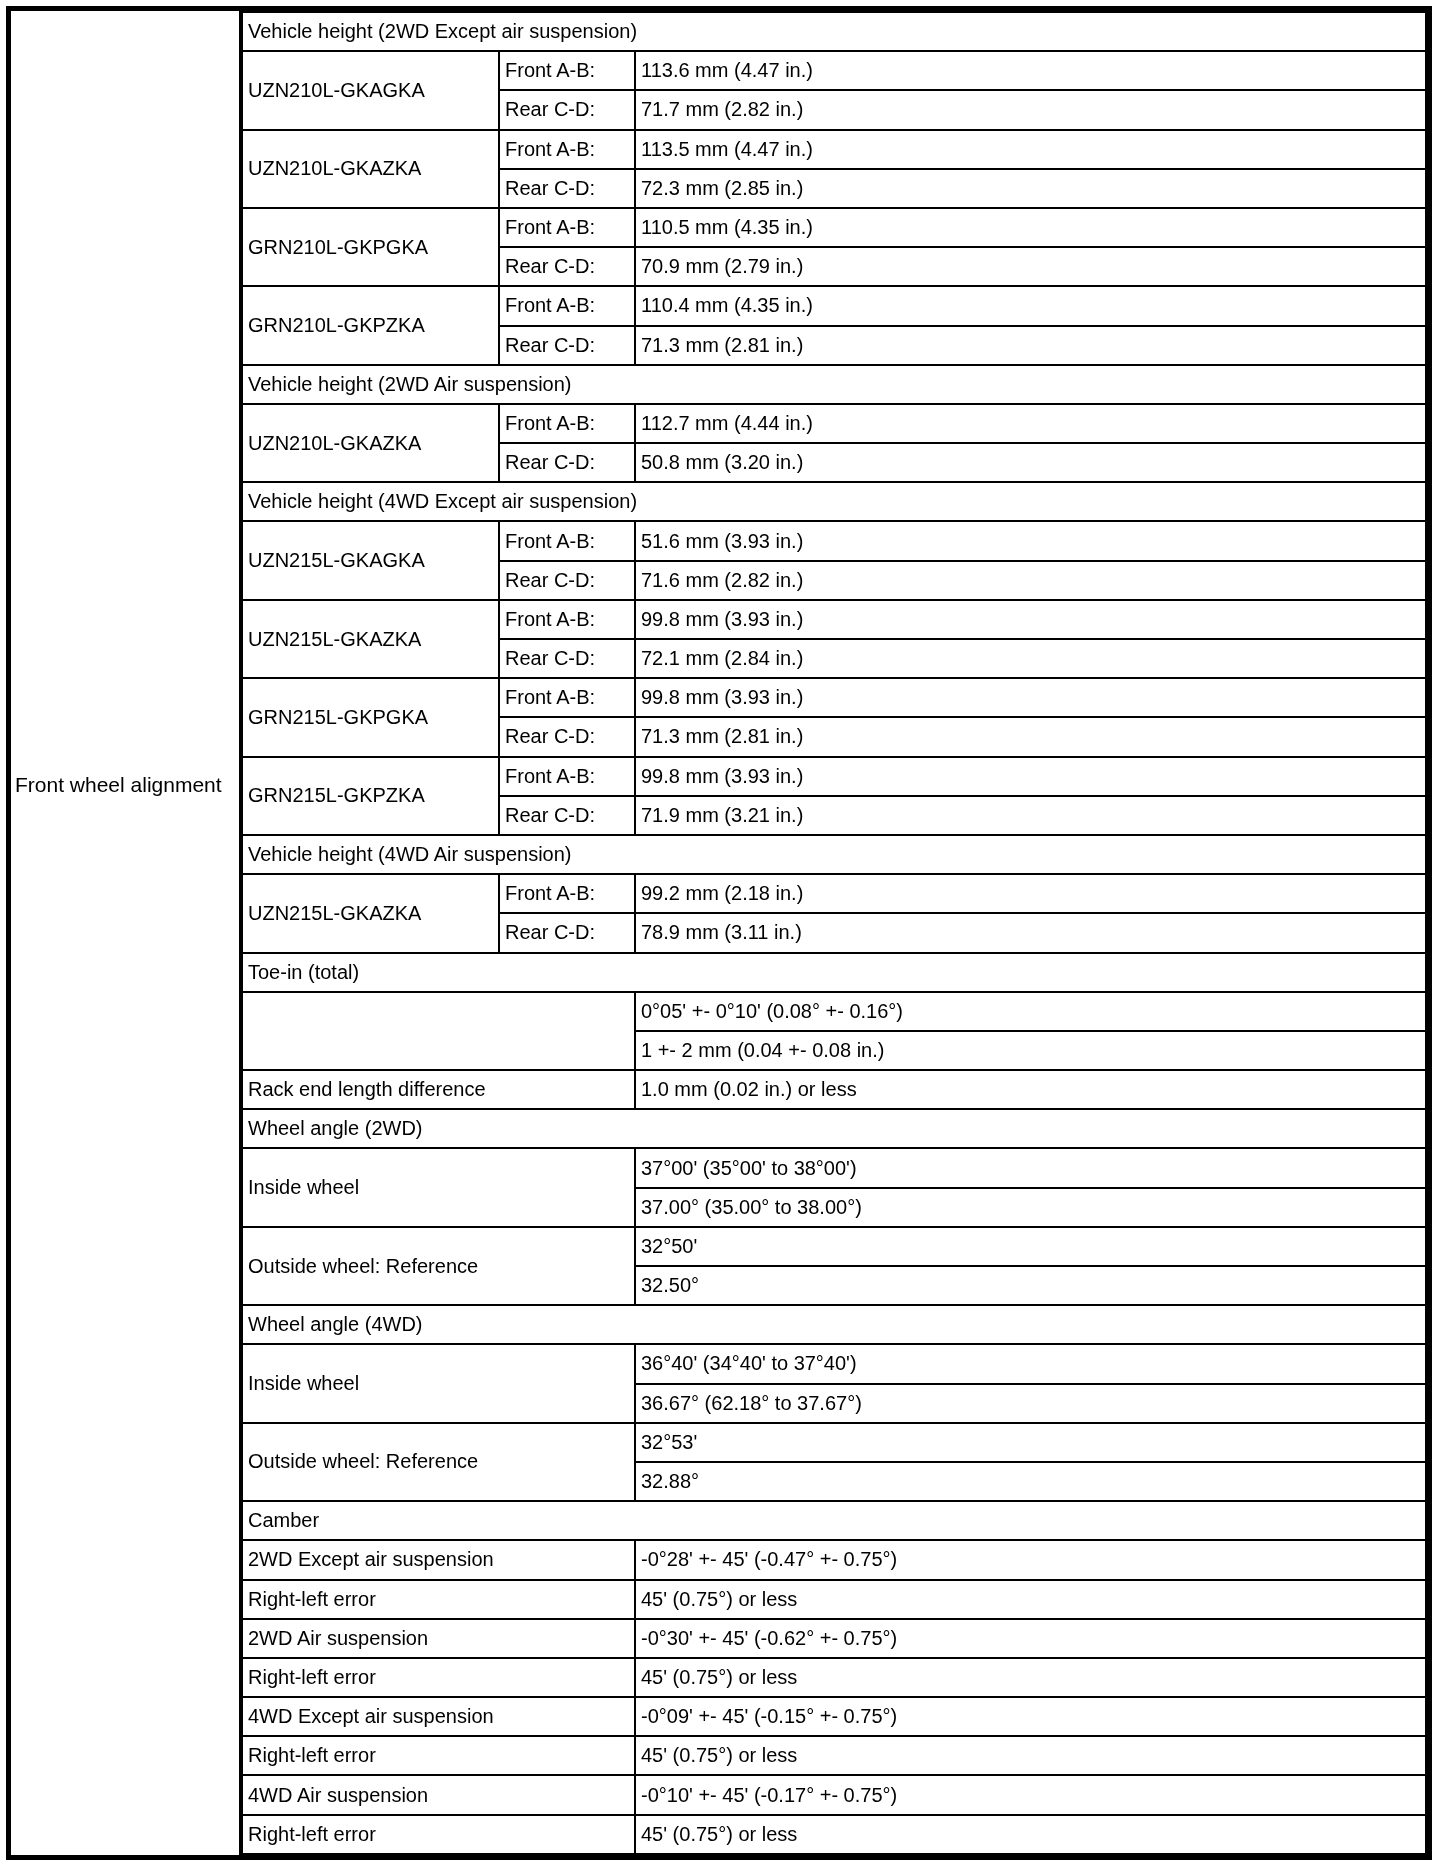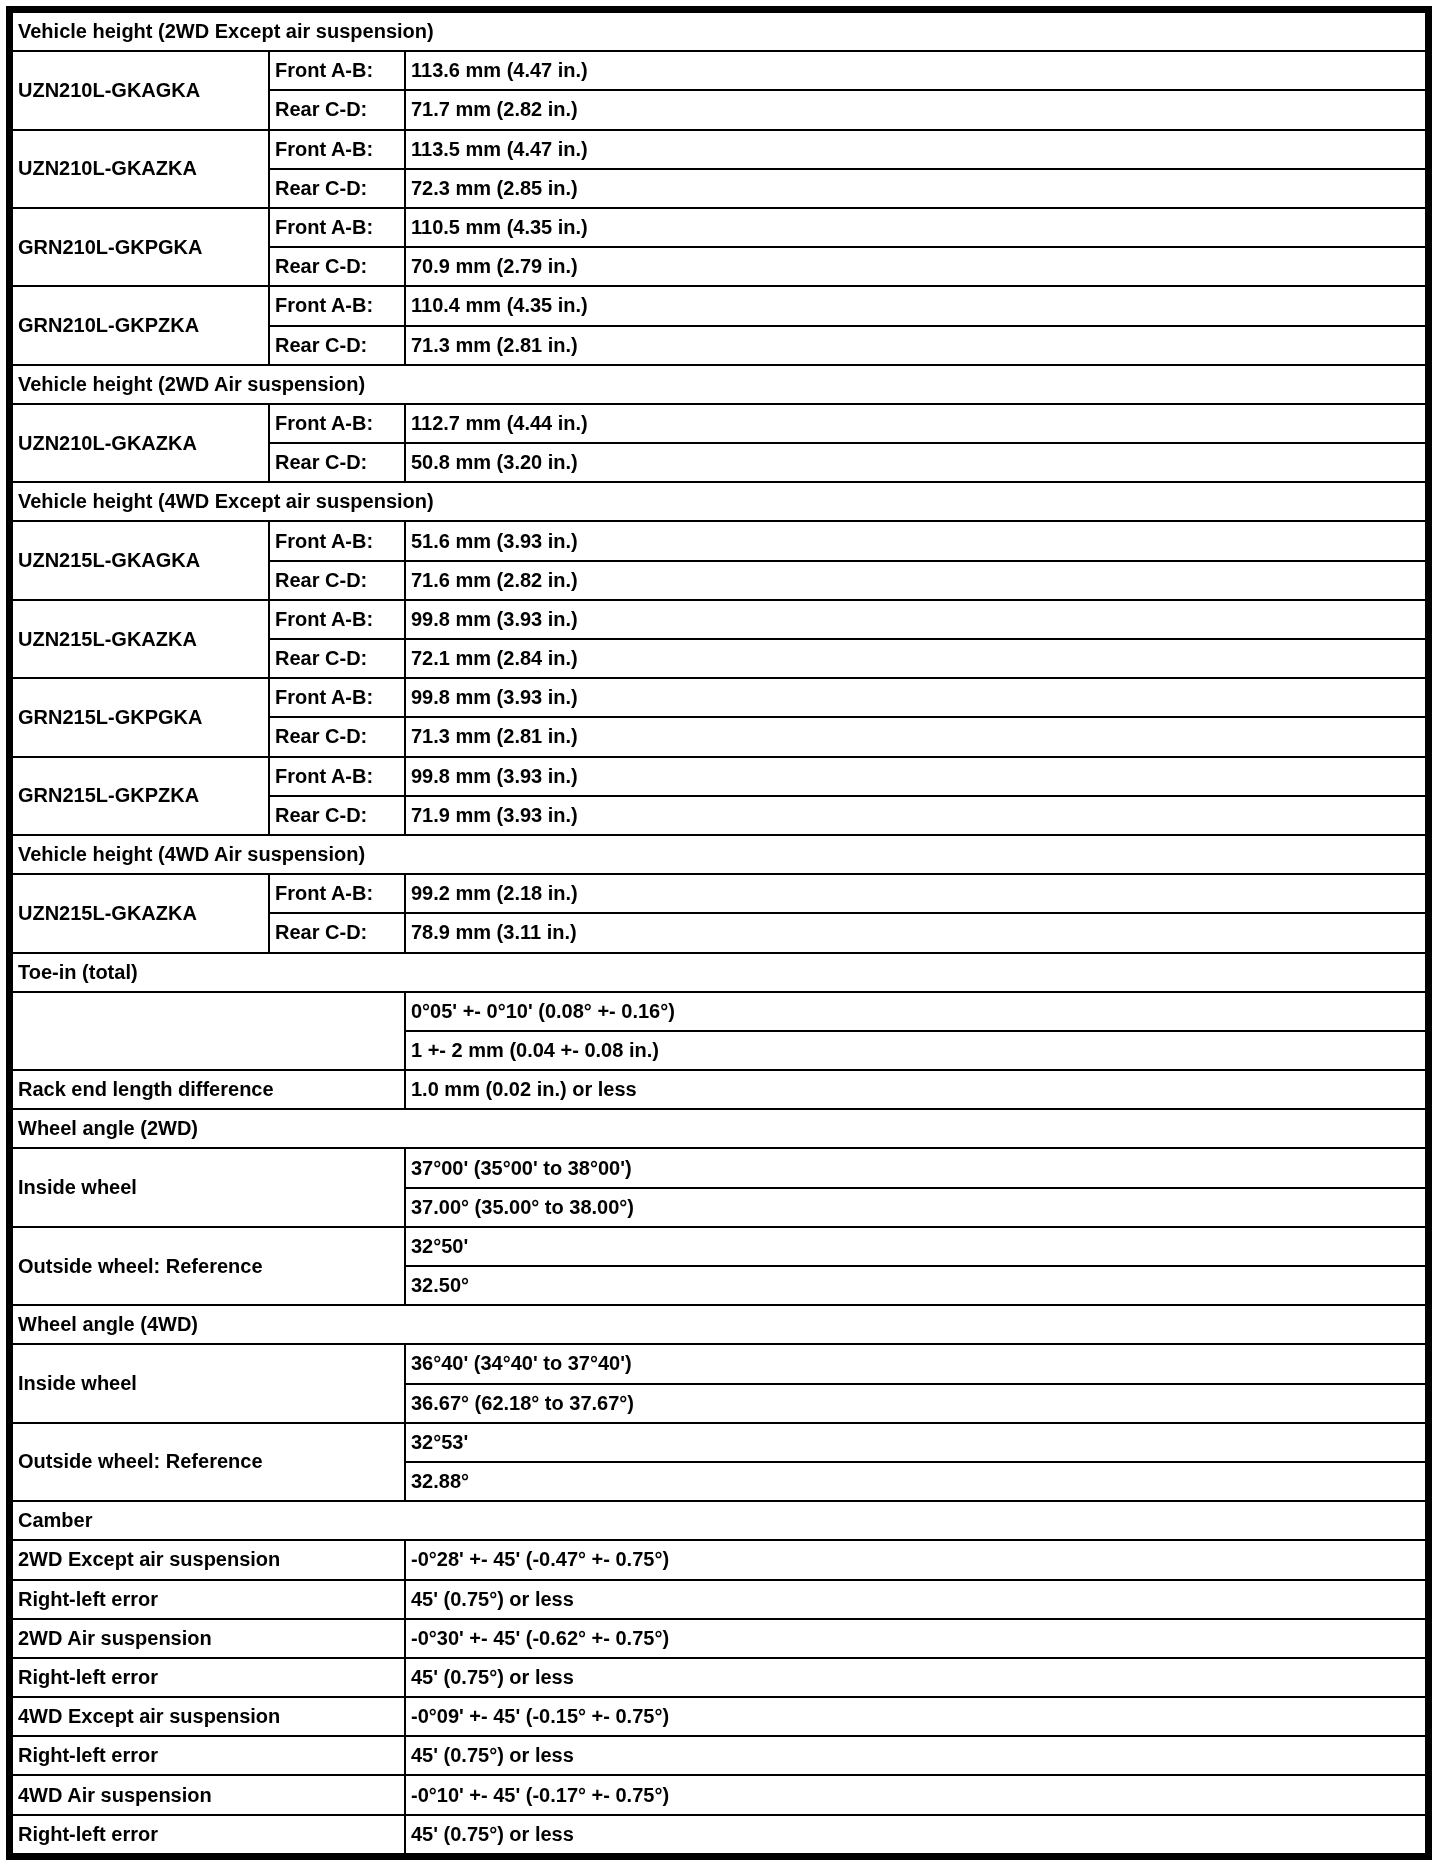--- a/index.html
+++ b/index.html
@@ -37,37 +37,39 @@
   }
   .table-wrap {
     flex: 1 1 auto;
     height: 100%;
   }
   table.spec {
     border-collapse: collapse;
     width: 100%;
     height: 100%;
     table-layout: fixed;
-    font-weight: bold;
   }
   table.spec td {
     border: 2px solid #000;
     font-size: 20px;
     padding: 0 5px;
     height: 37px;
     vertical-align: middle;
     overflow: hidden;
     white-space: nowrap;
     text-align: left;
   }
 </style>
 </head>
 <body>
 
 <div class="page">
+  <div class="left-col">
+    <div class="label">Front wheel alignment</div>
+  </div>
   <div class="table-wrap">
     <table class="spec">
       <colgroup>
         <col style="width:257px">
         <col style="width:136px">
         <col>
       </colgroup>
       <tbody>
           <tr>
             <td colspan="3">Vehicle height (2WD Except air suspension)</td>
@@ -150,21 +152,21 @@
             <td>Rear C-D:</td>
             <td>71.3 mm (2.81 in.)</td>
           </tr>
           <tr>
             <td rowspan="2">GRN215L-GKPZKA</td>
             <td>Front A-B:</td>
             <td>99.8 mm (3.93 in.)</td>
           </tr>
           <tr>
             <td>Rear C-D:</td>
-            <td>71.9 mm (3.93 in.)</td>
+            <td>71.9 mm (3.21 in.)</td>
           </tr>
           <tr>
             <td colspan="3">Vehicle height (4WD Air suspension)</td>
           </tr>
           <tr>
             <td rowspan="2">UZN215L-GKAZKA</td>
             <td>Front A-B:</td>
             <td>99.2 mm (2.18 in.)</td>
           </tr>
           <tr>

